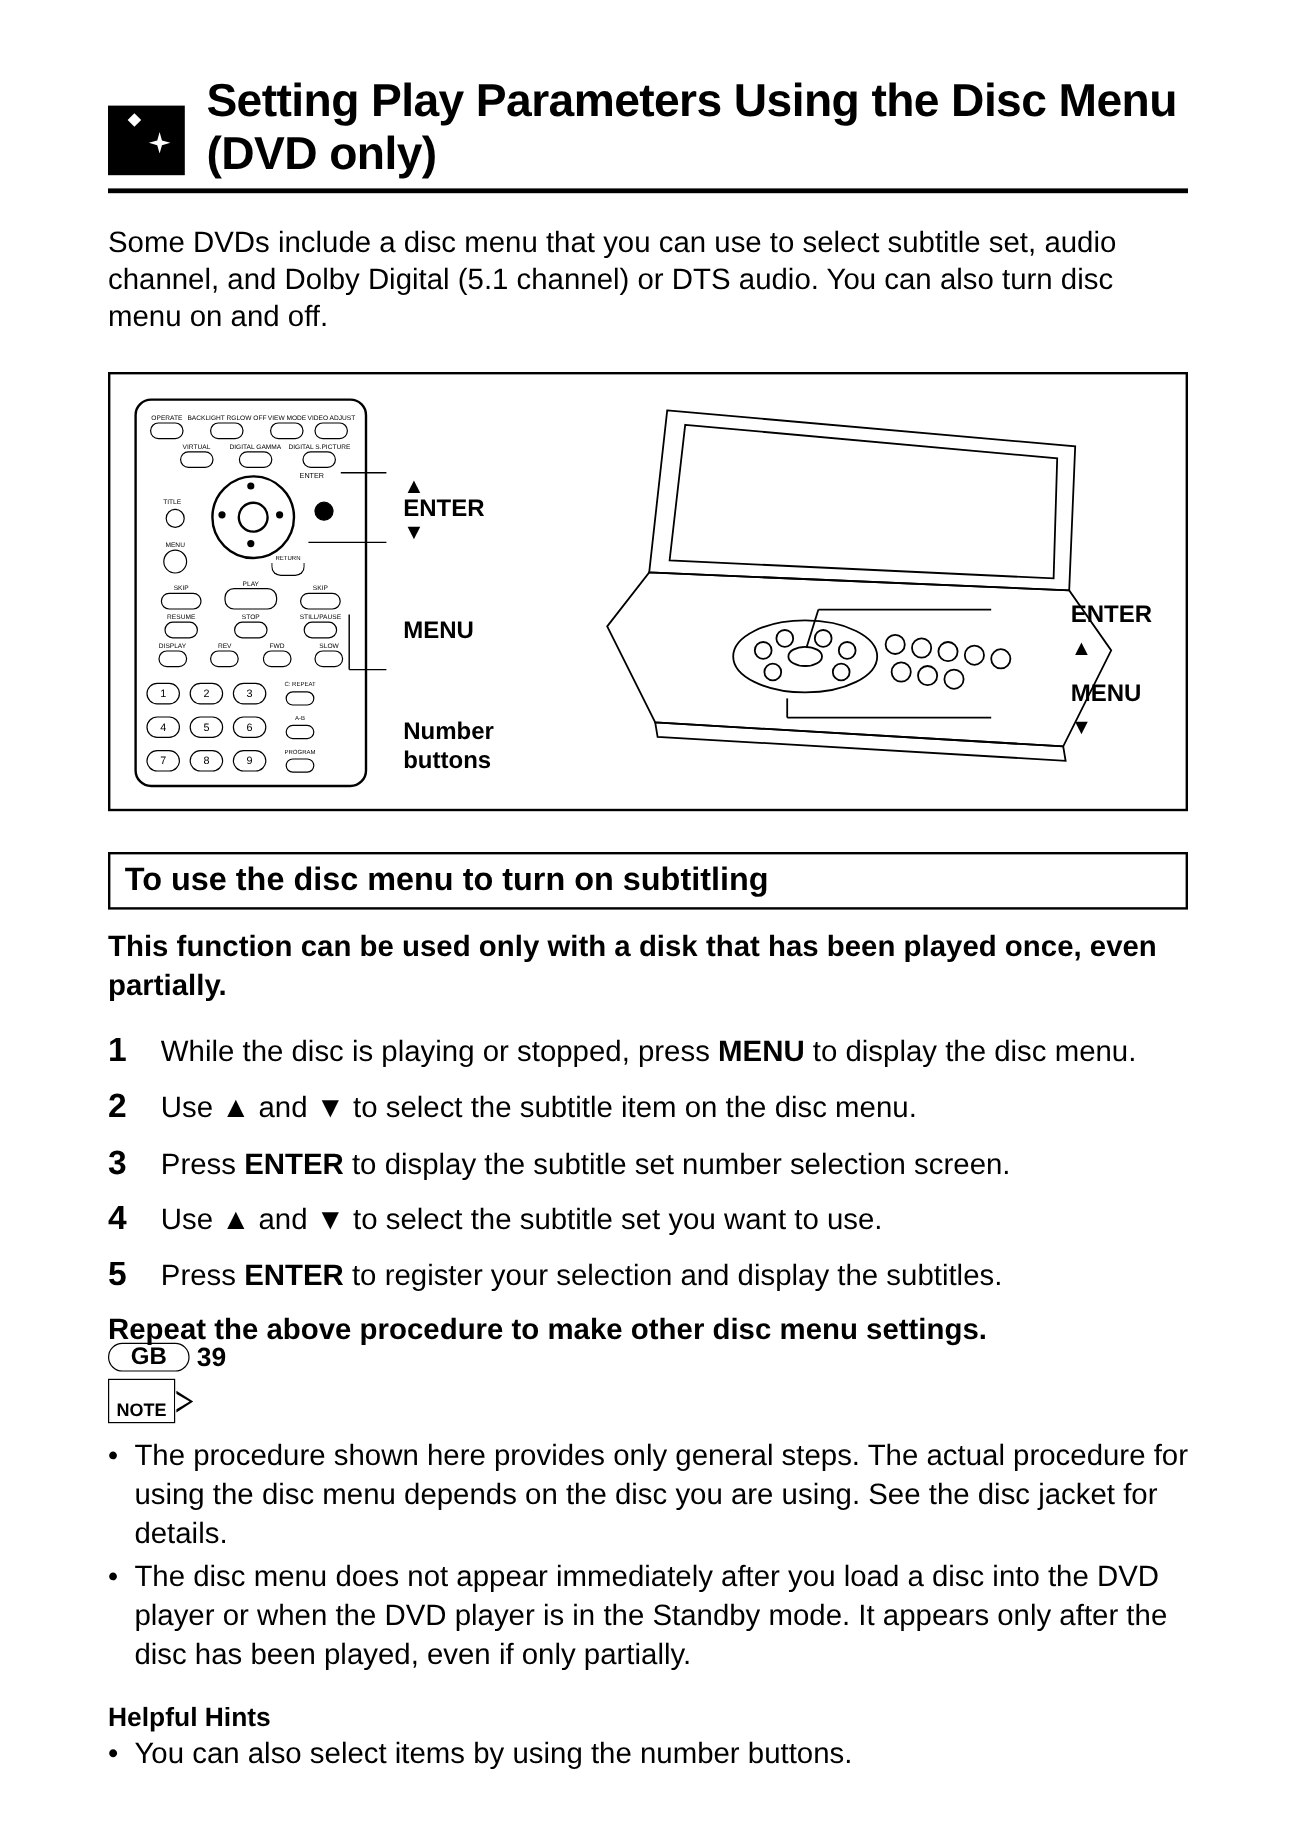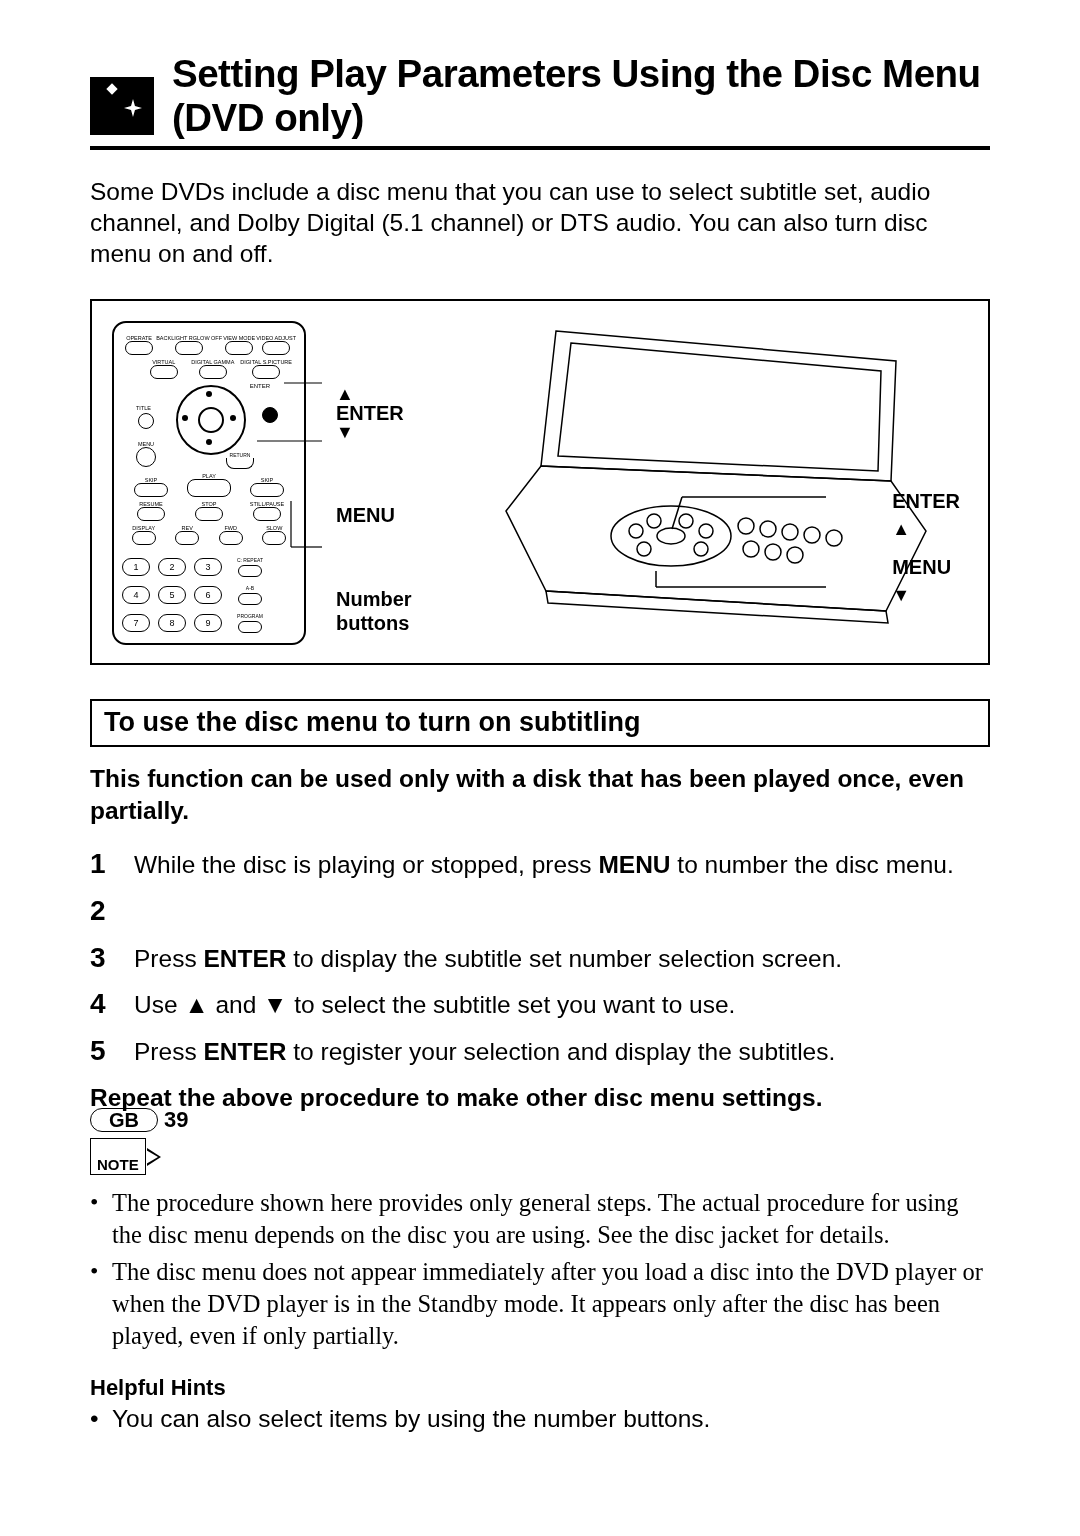--- a/index.html
+++ b/index.html
@@ -11,20 +11,21 @@
     background: #fff;
     font-family: Arial, Helvetica, sans-serif;
     color: #000;
   }
   .page {
     position: relative;
     width: 1080px;
     height: 1171px;
     box-sizing: border-box;
     padding: 52px 90px 40px 90px;
+    margin-top: 11px;
   }
   .title-row {
     display: flex;
     align-items: center;
     border-bottom: 4px solid #000;
     padding-bottom: 6px;
     margin-bottom: 26px;
   }
   .title-icon {
     width: 64px;
@@ -207,21 +208,21 @@
     content:""; position:absolute; right:-16px; top:50%; transform:translateY(-50%);
     width:0;height:0;border-left:14px solid #000;border-top:9px solid transparent;border-bottom:9px solid transparent;
   }
   .note-tag::before{
     content:""; position:absolute; right:-13px; top:50%; transform:translateY(-50%);
     width:0;height:0;border-left:12px solid #fff;border-top:7px solid transparent;border-bottom:7px solid transparent; z-index:1;
   }
 
   ul.notes{ list-style:none; padding:0; margin:0 0 22px 0;}
   ul.notes li{
-    font-size:24.5px; line-height:1.32; padding-left:22px; position:relative; margin-bottom:4px;font-family:Liberation Serif, serif;
+    font-size:24.5px; line-height:1.32; padding-left:22px; position:relative; margin-bottom:4px;
   }
   ul.notes li::before{
     content:"•"; position:absolute; left:0; top:0; font-size:24px;
   }
 
   .hh-title{font-size:22px; font-weight:700; margin:0 0 4px 0;}
   ul.hh{list-style:none; padding:0; margin:0;}
   ul.hh li{font-size:24.5px; padding-left:22px; position:relative;}
   ul.hh li::before{content:"•"; position:absolute; left:0; top:0;}
 
@@ -451,24 +452,25 @@
   
   <div class="section-bar">
     <span>To use the disc menu to turn on subtitling</span>
   </div>
 
   <p class="boldnote">This function can be used only with a disk that has been played once, even partially.</p>
 
   <ol class="steps">
     <li>
         <span class="num">1</span>
-        <span class="body"><span>While the disc is playing or stopped, press </span><b>MENU</b><span> to number the disc menu.</span></span>
+        <span class="body"><span>While the disc is playing or stopped, press </span><b>MENU</b><span> to display the disc menu.</span></span>
       </li>
     <li>
         <span class="num">2</span>
+        <span class="body"><span>Use ▲ and ▼ to select the subtitle item on the disc menu.</span></span>
       </li>
     <li>
         <span class="num">3</span>
         <span class="body"><span>Press </span><b>ENTER</b><span> to display the subtitle set number selection screen.</span></span>
       </li>
     <li>
         <span class="num">4</span>
         <span class="body"><span>Use ▲ and ▼ to select the subtitle set you want to use.</span></span>
       </li>
     <li>

